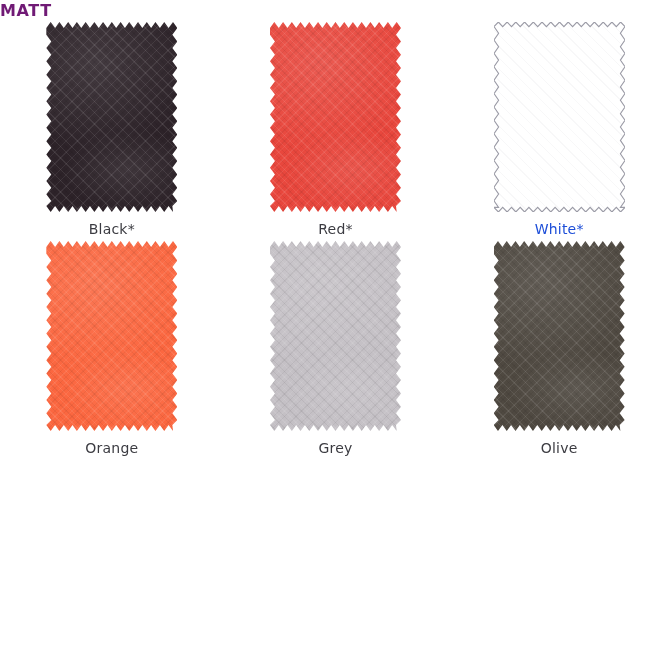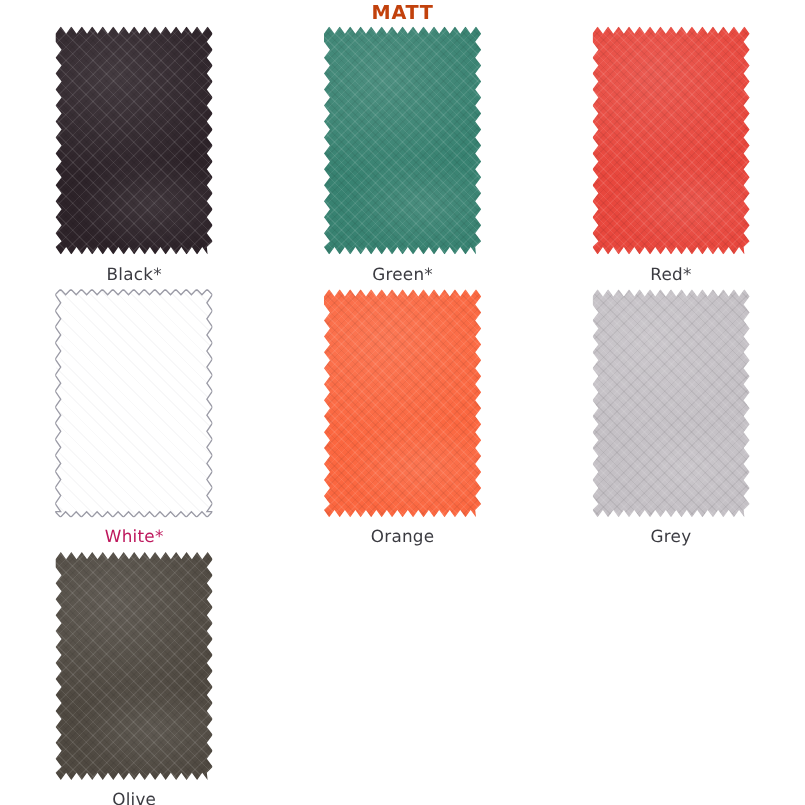--- a/index.html
+++ b/index.html
@@ -16,25 +16,25 @@
     font-family: "DejaVu Sans", sans-serif;
     overflow: hidden;
   }
 
   
   #card-title {
     position: absolute;
     top: 1px;
     left: 0;
     width: 671px;
-    text-align: center;
+    text-align: left;
     font-size: 16px;
     font-weight: bold;
     letter-spacing: 0.6px;
-    color: #c2410c;
+    color: #701a75;
     font-family: "DejaVu Sans", sans-serif;
   }
 
   
   #swatch-grid {
     position: absolute;
     top: 18px;
     left: 0;
     width: 671px;
     height: 653px;
@@ -163,49 +163,41 @@
     <div class="swatch-cell">
       <div class="swatch-wrap">
         <div class="chip" style="background-color: rgb(45, 35, 41);">
           <span class="sheen"></span>
         </div>
       </div>
       <div class="swatch-label" style="color: rgb(59, 59, 65);">Black*</div>
     </div>
 
 
-    <div class="swatch-cell">
-      <div class="swatch-wrap">
-        <div class="chip" style="background-color: rgb(56, 130, 113);">
-          <span class="sheen"></span>
-        </div>
-      </div>
-      <div class="swatch-label" style="color: rgb(59, 59, 65);">Green*</div>
-    </div>
 
     <div class="swatch-cell">
       <div class="swatch-wrap">
         <div class="chip" style="background-color: rgb(232, 71, 61);">
           <span class="sheen"></span>
         </div>
       </div>
       <div class="swatch-label" style="color: rgb(59, 59, 65);">Red*</div>
     </div>
 
 
     <div class="swatch-cell">
       <div class="swatch-wrap">
         <div class="chip is-white" style="background-color: rgb(255, 255, 255);">
           <span class="sheen"></span>
         </div>
         <svg class="white-outline" viewBox="0 0 131 190" preserveAspectRatio="none">
           <polygon id="white-poly" fill="none" stroke="#9b9ba6" stroke-width="1.1" points="0.0,4.6 4.4,0.0 8.7,4.6 13.1,0.0 17.5,4.6 21.8,0.0 26.2,4.6 30.6,0.0 34.9,4.6 39.3,0.0 43.7,4.6 48.0,0.0 52.4,4.6 56.8,0.0 61.1,4.6 65.5,0.0 69.9,4.6 74.2,0.0 78.6,4.6 83.0,0.0 87.3,4.6 91.7,0.0 96.1,4.6 100.4,0.0 104.8,4.6 109.2,0.0 113.5,4.6 117.9,0.0 122.3,4.6 126.6,0.0 131.0,4.6 126.4,11.3 131.0,18.0 126.4,24.7 131.0,31.4 126.4,38.1 131.0,44.8 126.4,51.5 131.0,58.2 126.4,64.9 131.0,71.6 126.4,78.3 131.0,85.0 126.4,91.7 131.0,98.3 126.4,105.0 131.0,111.7 126.4,118.4 131.0,125.1 126.4,131.8 131.0,138.5 126.4,145.2 131.0,151.9 126.4,158.6 131.0,165.3 126.4,172.0 131.0,178.7 126.4,185.4 131.0,185.4 126.6,190.0 122.3,185.4 117.9,190.0 113.5,185.4 109.2,190.0 104.8,185.4 100.4,190.0 96.1,185.4 91.7,190.0 87.3,185.4 83.0,190.0 78.6,185.4 74.2,190.0 69.9,185.4 65.5,190.0 61.1,185.4 56.8,190.0 52.4,185.4 48.0,190.0 43.7,185.4 39.3,190.0 34.9,185.4 30.6,190.0 26.2,185.4 21.8,190.0 17.5,185.4 13.1,190.0 8.7,185.4 4.4,190.0 0.0,185.4 4.6,185.4 0.0,178.7 4.6,172.0 0.0,165.3 4.6,158.6 0.0,151.9 4.6,145.2 0.0,138.5 4.6,131.8 0.0,125.1 4.6,118.4 0.0,111.7 4.6,105.0 0.0,98.3 4.6,91.7 0.0,85.0 4.6,78.3 0.0,71.6 4.6,64.9 0.0,58.2 4.6,51.5 0.0,44.8 4.6,38.1 0.0,31.4 4.6,24.7 0.0,18.0 4.6,11.3"></polygon>
         </svg>
       </div>
-      <div class="swatch-label" style="color: #be185d;">White*</div>
+      <div class="swatch-label" style="color: #1d4ed8;">White*</div>
     </div>
 
     <div class="swatch-cell">
       <div class="swatch-wrap">
         <div class="chip" style="background-color: rgb(251, 103, 64);">
           <span class="sheen"></span>
         </div>
       </div>
       <div class="swatch-label" style="color: rgb(59, 59, 65);">Orange</div>
     </div>

